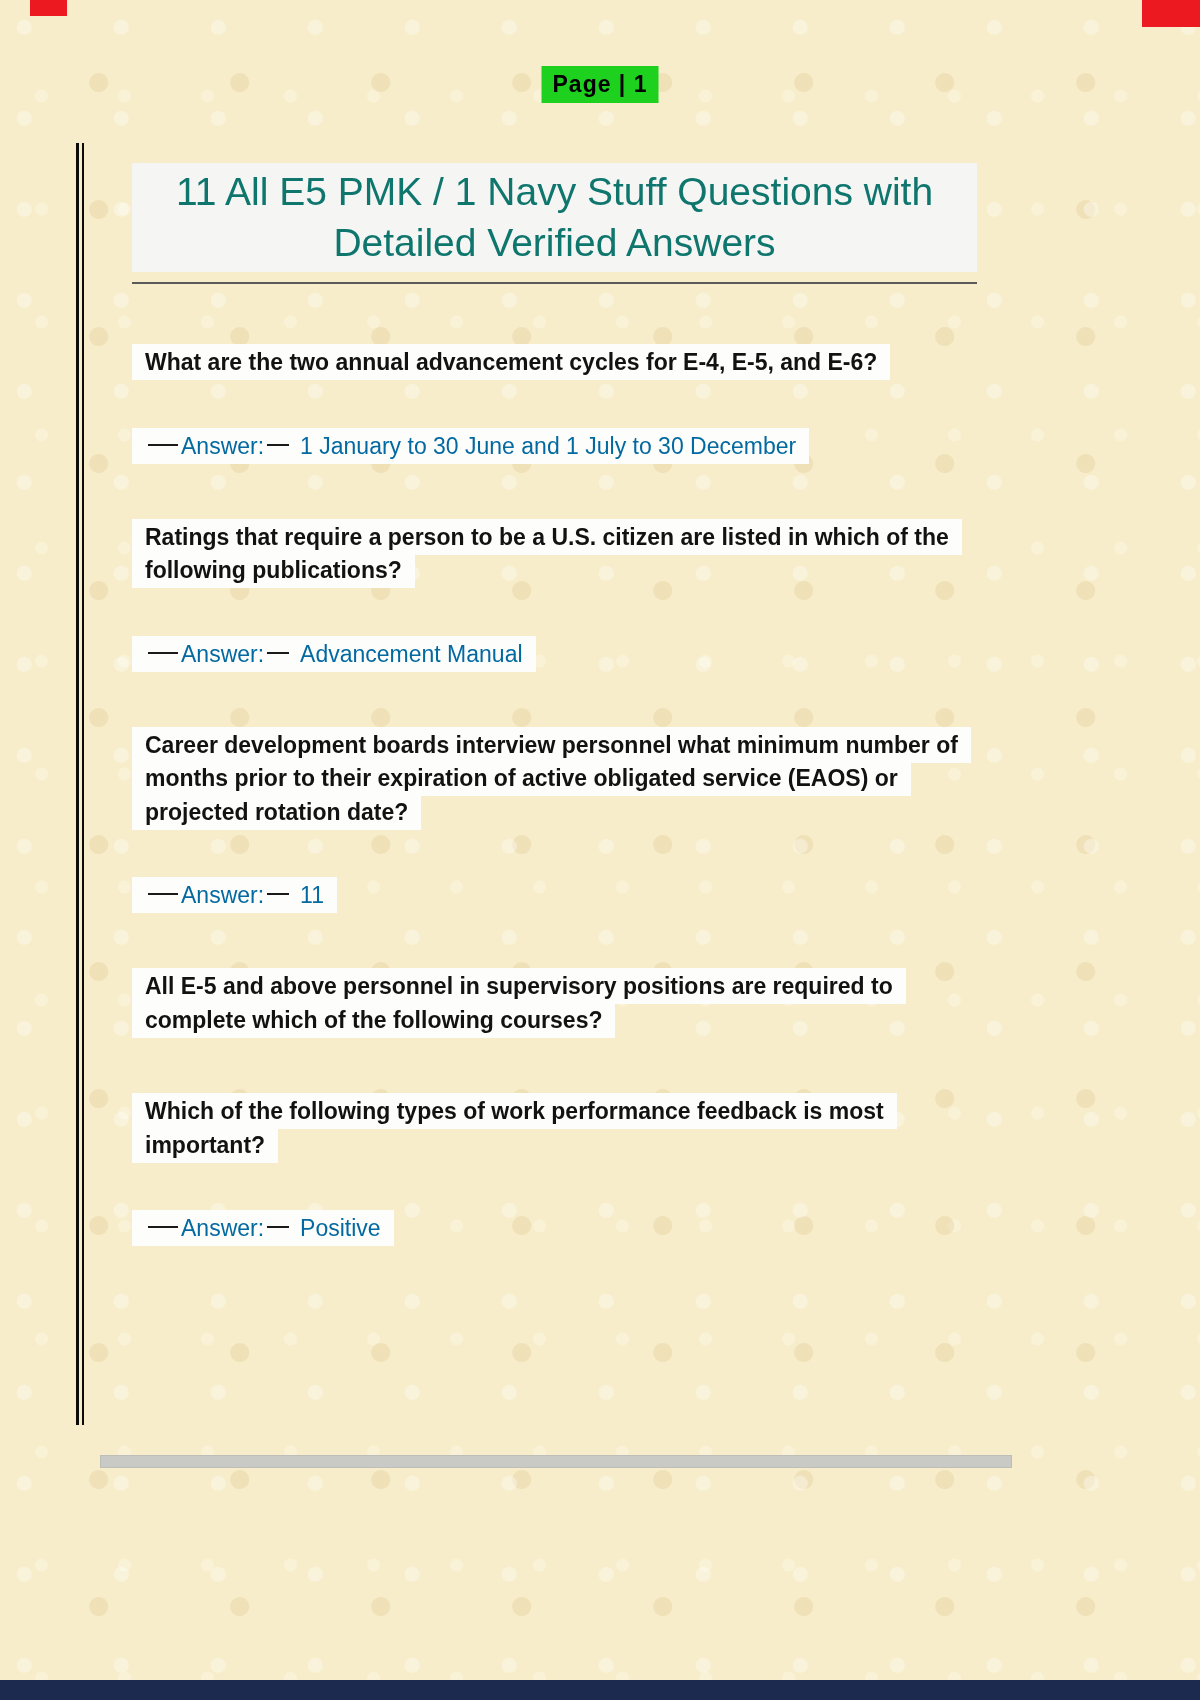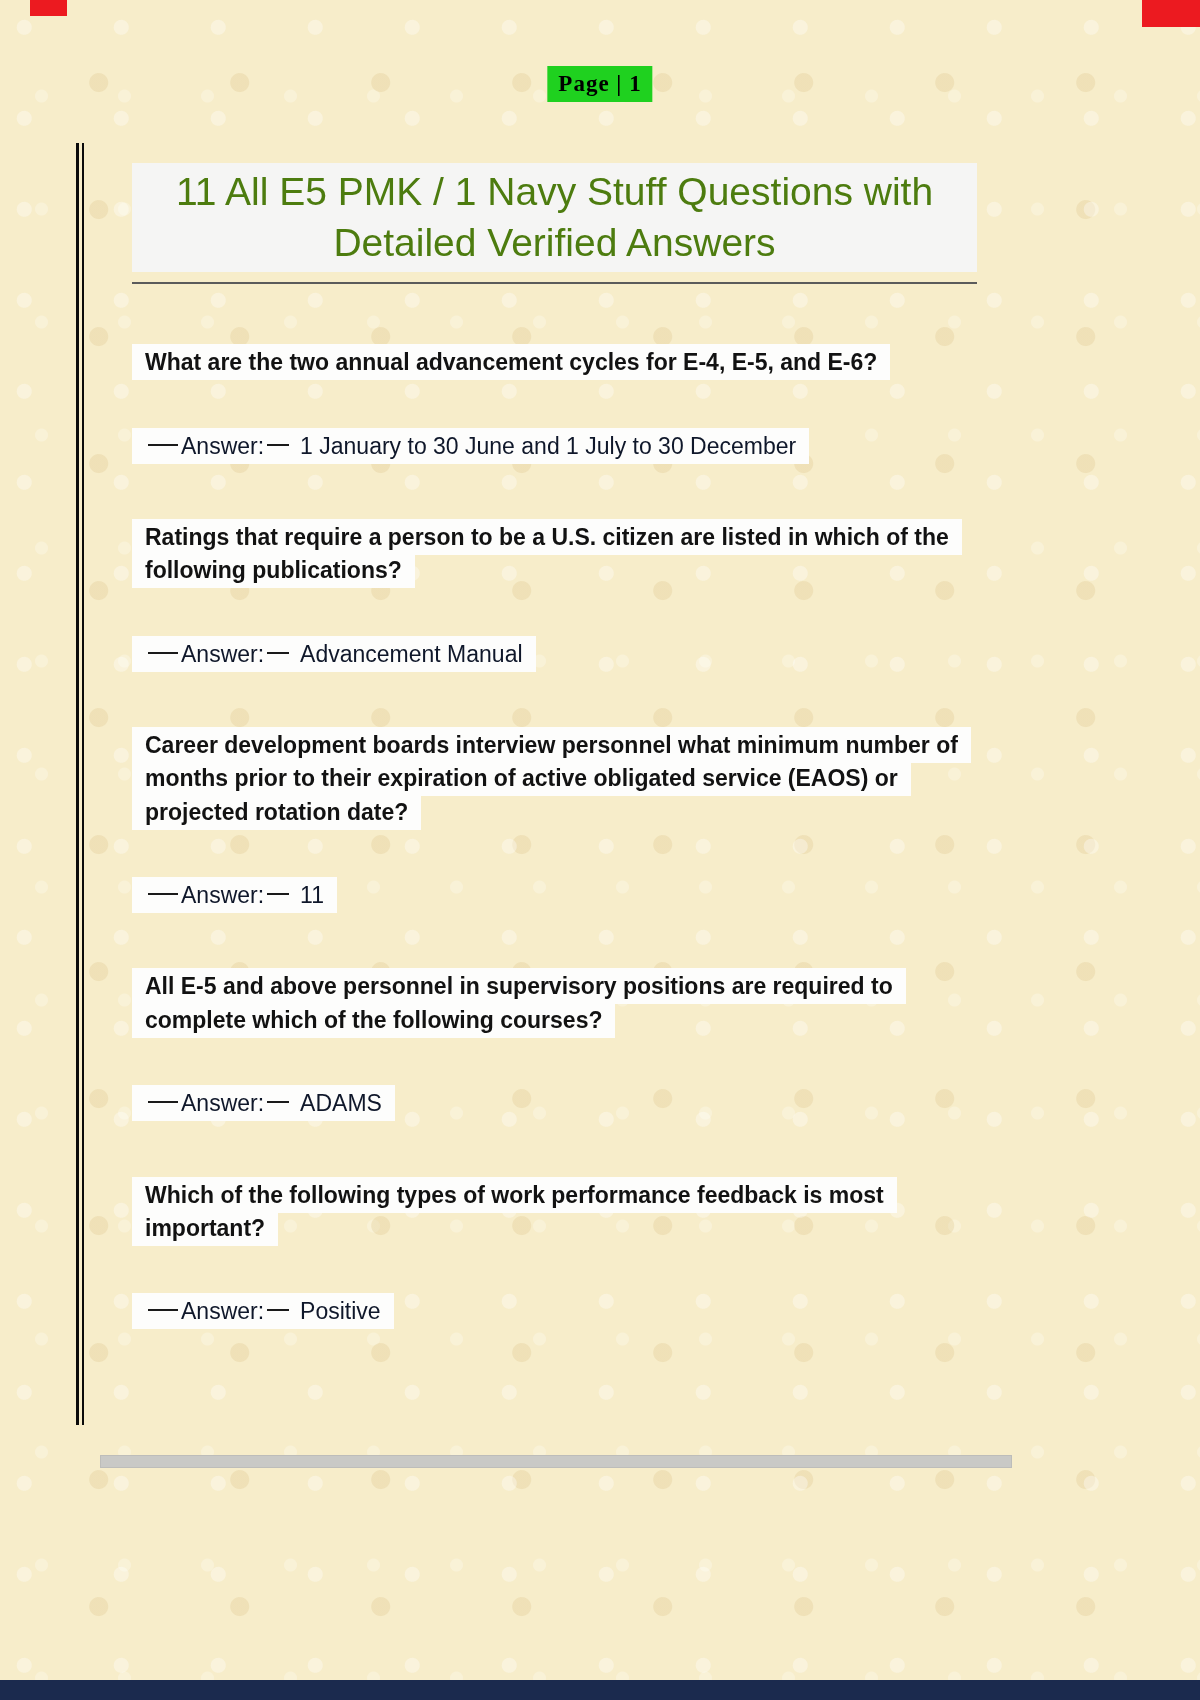--- a/index.html
+++ b/index.html
@@ -17,46 +17,45 @@
   }
   .red-mark { position:absolute; background:#ec1a20; }
   .red-tl { left:30px; top:0; width:37px; height:16px; }
   .red-tr { right:0; top:0; width:58px; height:27px; }
 
   .page-badge {
     position:absolute; top:66px; left:50%; transform:translateX(-50%);
     background:#1fd11f; color:#000;
     font-weight:700; font-size:23px; letter-spacing:1px;
     padding:5px 11px;
-    font-family:Liberation Serif, serif;
   }
 
   .vline {
     position:absolute; left:76px; top:143px; height:1282px; width:8px;
     border-left:3px solid #0b0b0b; border-right:2px solid #0b0b0b;
   }
 
   .content { position:absolute; left:132px; top:163px; width:845px; }
 
   .title-wrap { border-bottom:2px solid #5b5b5b; padding-bottom:10px; }
   .title {
     display:block; background:#f5f5f4;
-    font-size:39px; font-weight:400; color:#4d7c0f;
+    font-size:39px; font-weight:400; color:#0f766e;
     line-height:1.3; text-align:center; padding:4px 6px;
   }
 
   .qa-list { }
   .question {
     margin-top:58px;
     font-weight:700; font-size:23px; line-height:1.45; color:#121212;
   }
   .qa:first-child .question { margin-top:62px; }
   .answer {
     margin-top:50px;
-    font-size:23px; line-height:1.45; color:#0f172a;
+    font-size:23px; line-height:1.45; color:#0369a1;
   }
   .hl {
     background:#fdfdfc;
     padding:5px 13px;
     -webkit-box-decoration-break:clone;
     box-decoration-break:clone;
   }
   .dash {
     display:inline-block; height:2px; background:#1a1a1a;
     vertical-align:8px; margin:0 3px;
@@ -101,21 +100,20 @@
       <p class="answer"><span class="hl"><span class="dash dash-long"></span><span class="ans-label">Answer:</span><span class="dash dash-short"></span><span class="ans-text">Advancement Manual</span></span></p>
     </div>
 
     <div class="qa">
       <p class="question"><span class="hl">Career development boards interview personnel what minimum number of months prior to their expiration of active obligated service (EAOS) or projected rotation date?</span></p>
       <p class="answer"><span class="hl"><span class="dash dash-long"></span><span class="ans-label">Answer:</span><span class="dash dash-short"></span><span class="ans-text">11</span></span></p>
     </div>
 
     <div class="qa">
       <p class="question"><span class="hl">All E-5 and above personnel in supervisory positions are required to complete which of the following courses?</span></p>
-      <p class="answer"><span class="hl"><span class="dash dash-long"></span><span class="ans-label">Answer:</span><span class="dash dash-short"></span><span class="ans-text">ADAMS</span></span></p>
     </div>
 
     <div class="qa">
       <p class="question"><span class="hl">Which of the following types of work performance feedback is most important?</span></p>
       <p class="answer"><span class="hl"><span class="dash dash-long"></span><span class="ans-label">Answer:</span><span class="dash dash-short"></span><span class="ans-text">Positive</span></span></p>
     </div>
 
 
   </div>
 </div>

